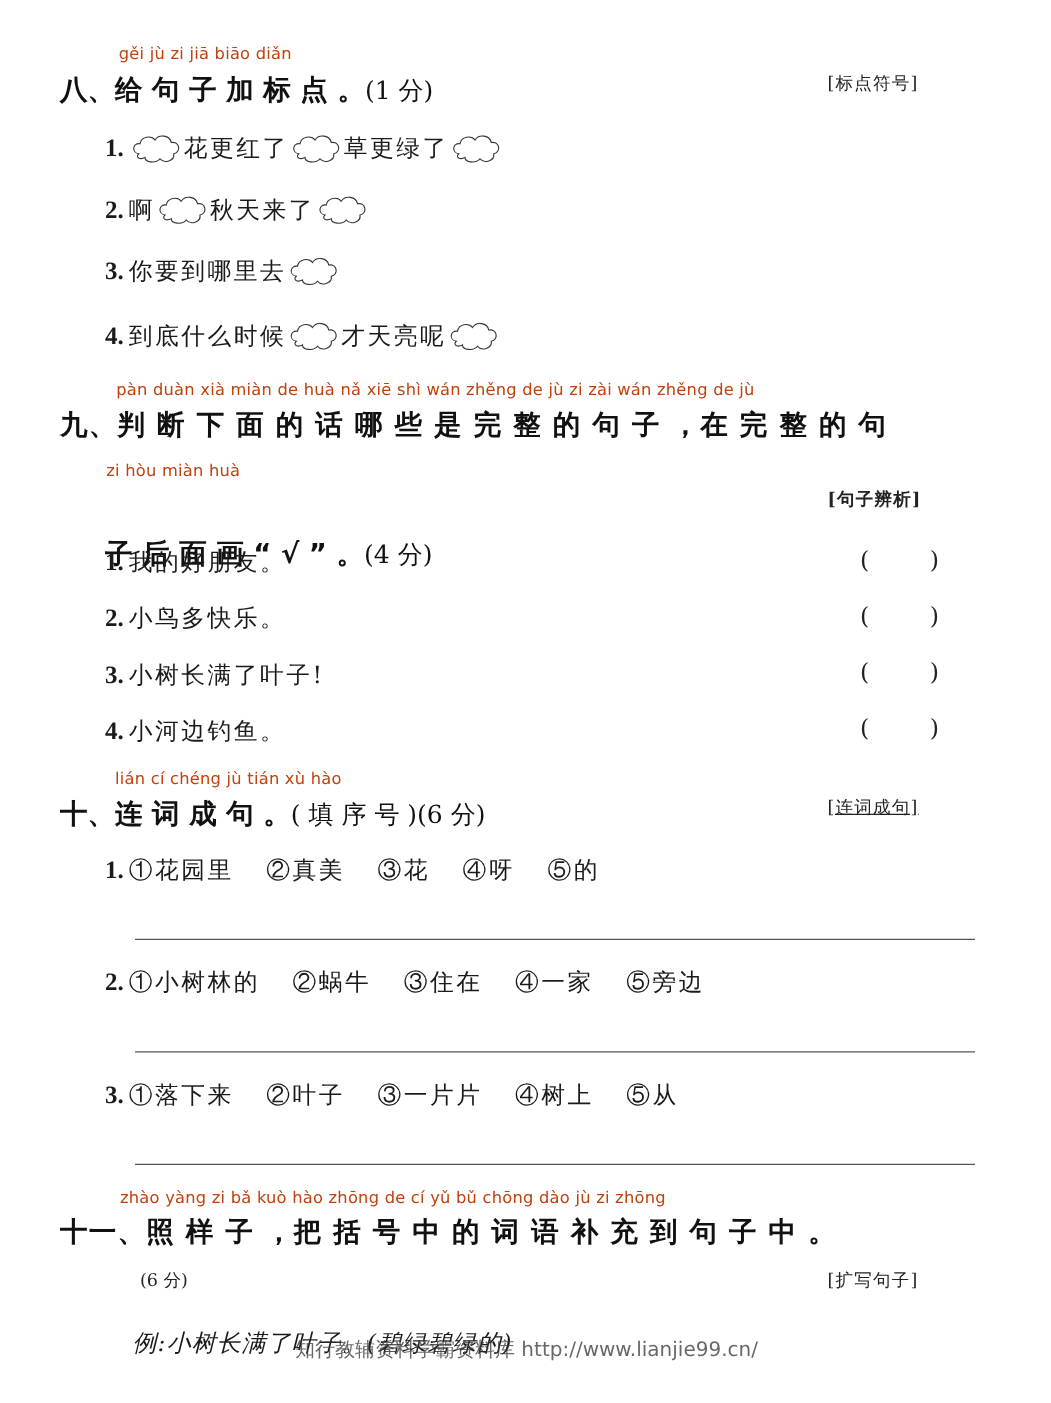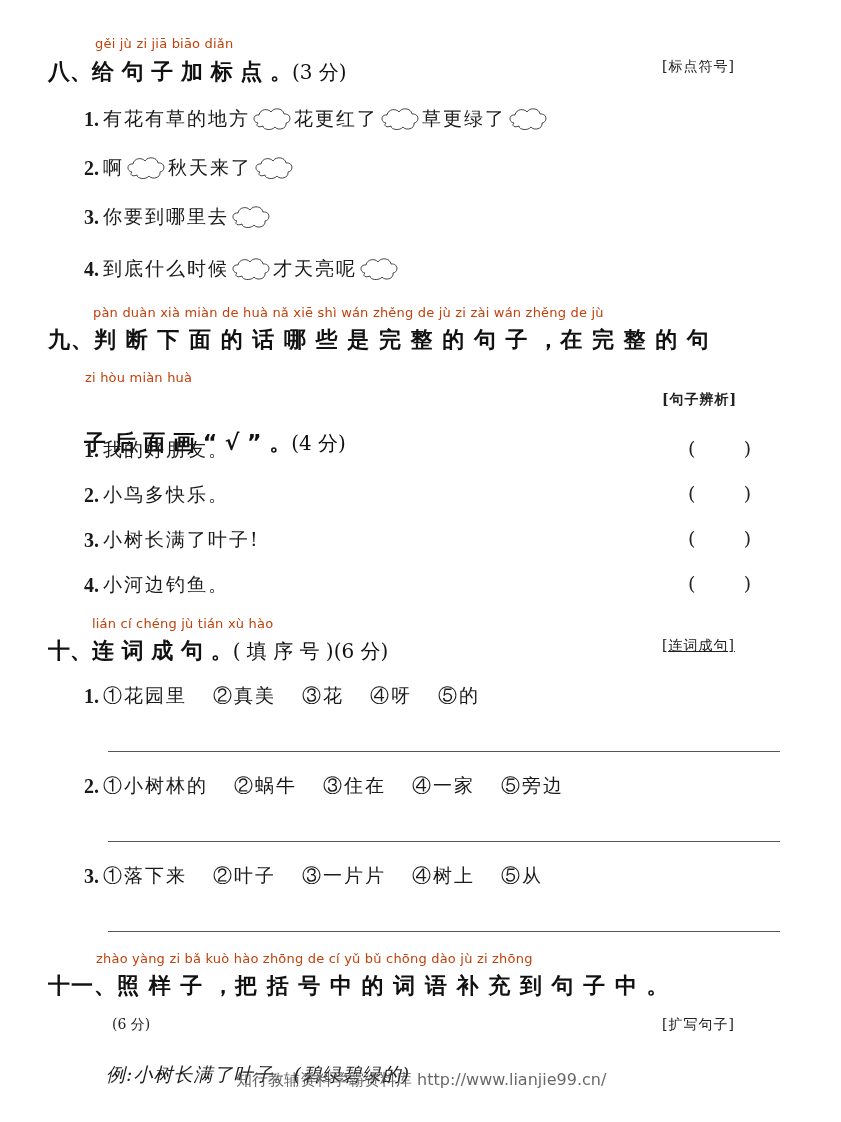--- a/index.html
+++ b/index.html
@@ -39,27 +39,26 @@
   .watermark {
     position: absolute; font-family: "DejaVu Sans", "Liberation Sans", sans-serif;
     font-size: 16px; color: rgba(60,60,60,0.78); white-space: nowrap;
   }
 </style>
 </head>
 <body>
 
 <div class="pinyin" style="left:95px; top:36px;">gěi  jù   zi   jiā  biāo diǎn</div>
 <div class="heading" style="left:48px; top:57px;">
-  <span>八、给 句 子 加 标 点 。</span><span class="score">(3 分)</span>
+  <span>八、给 句 子 加 标 点 。</span><span class="score">(1 分)</span>
 </div>
 <div class="tag" style="left:662px; top:58px;">[标点符号]</div>
 
 <div class="item" style="left:84px; top:106px;">
   <span class="num">1.</span>
-  <span>有花有草的地方</span>
   <svg class="cloud" viewBox="0 0 40 24">
       <path d="M6 16 C0 15 1 7 7 8 C8 2 16 1 19 5 C22 0 31 1 32 7 C39 6 40 15 34 16 C35 22 26 24 23 20 C20 24 11 23 11 19 C7 21 3 19 6 16 Z" fill="none" stroke="#333" stroke-width="0.9"></path>
     </svg>
   <span>花更红了</span>
   <svg class="cloud" viewBox="0 0 40 24">
       <path d="M6 16 C0 15 1 7 7 8 C8 2 16 1 19 5 C22 0 31 1 32 7 C39 6 40 15 34 16 C35 22 26 24 23 20 C20 24 11 23 11 19 C7 21 3 19 6 16 Z" fill="none" stroke="#333" stroke-width="0.9"></path>
     </svg>
   <span>草更绿了</span>
   <svg class="cloud" viewBox="0 0 40 24">
       <path d="M6 16 C0 15 1 7 7 8 C8 2 16 1 19 5 C22 0 31 1 32 7 C39 6 40 15 34 16 C35 22 26 24 23 20 C20 24 11 23 11 19 C7 21 3 19 6 16 Z" fill="none" stroke="#333" stroke-width="0.9"></path>

